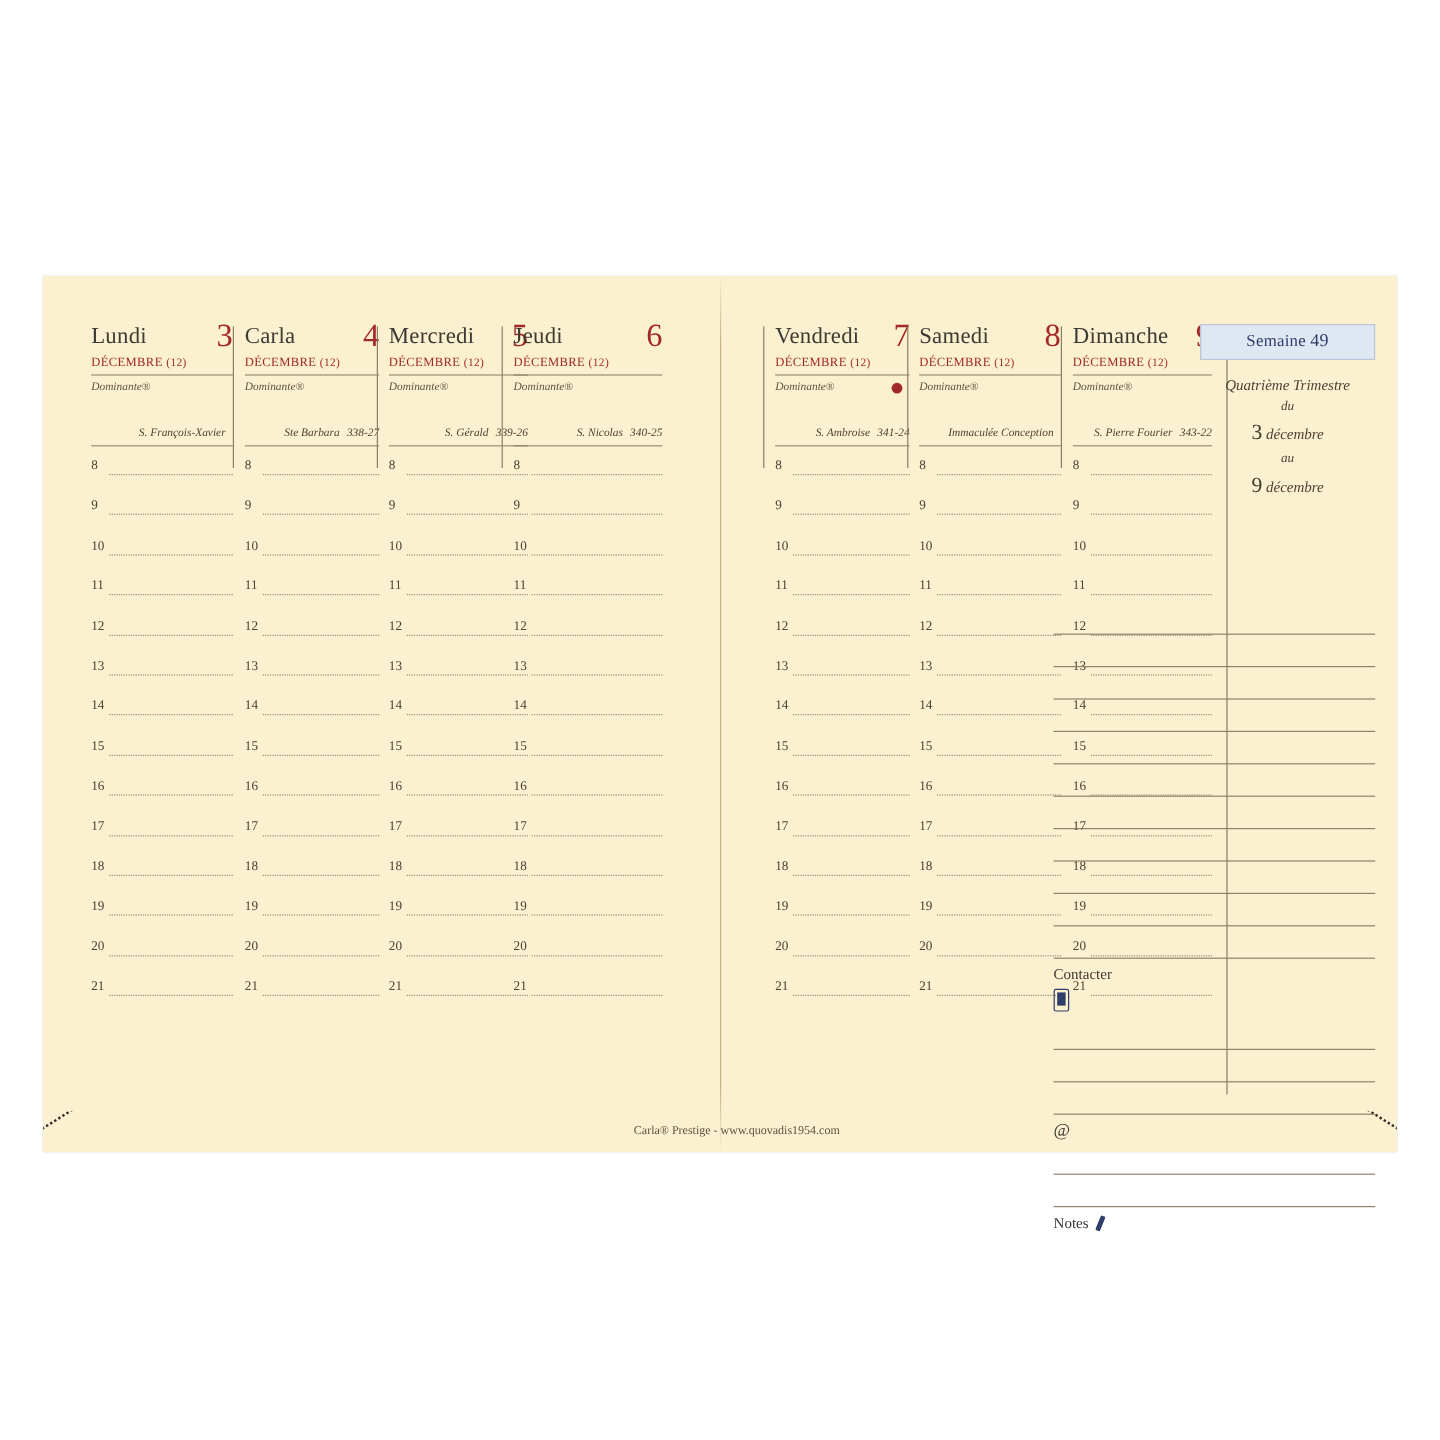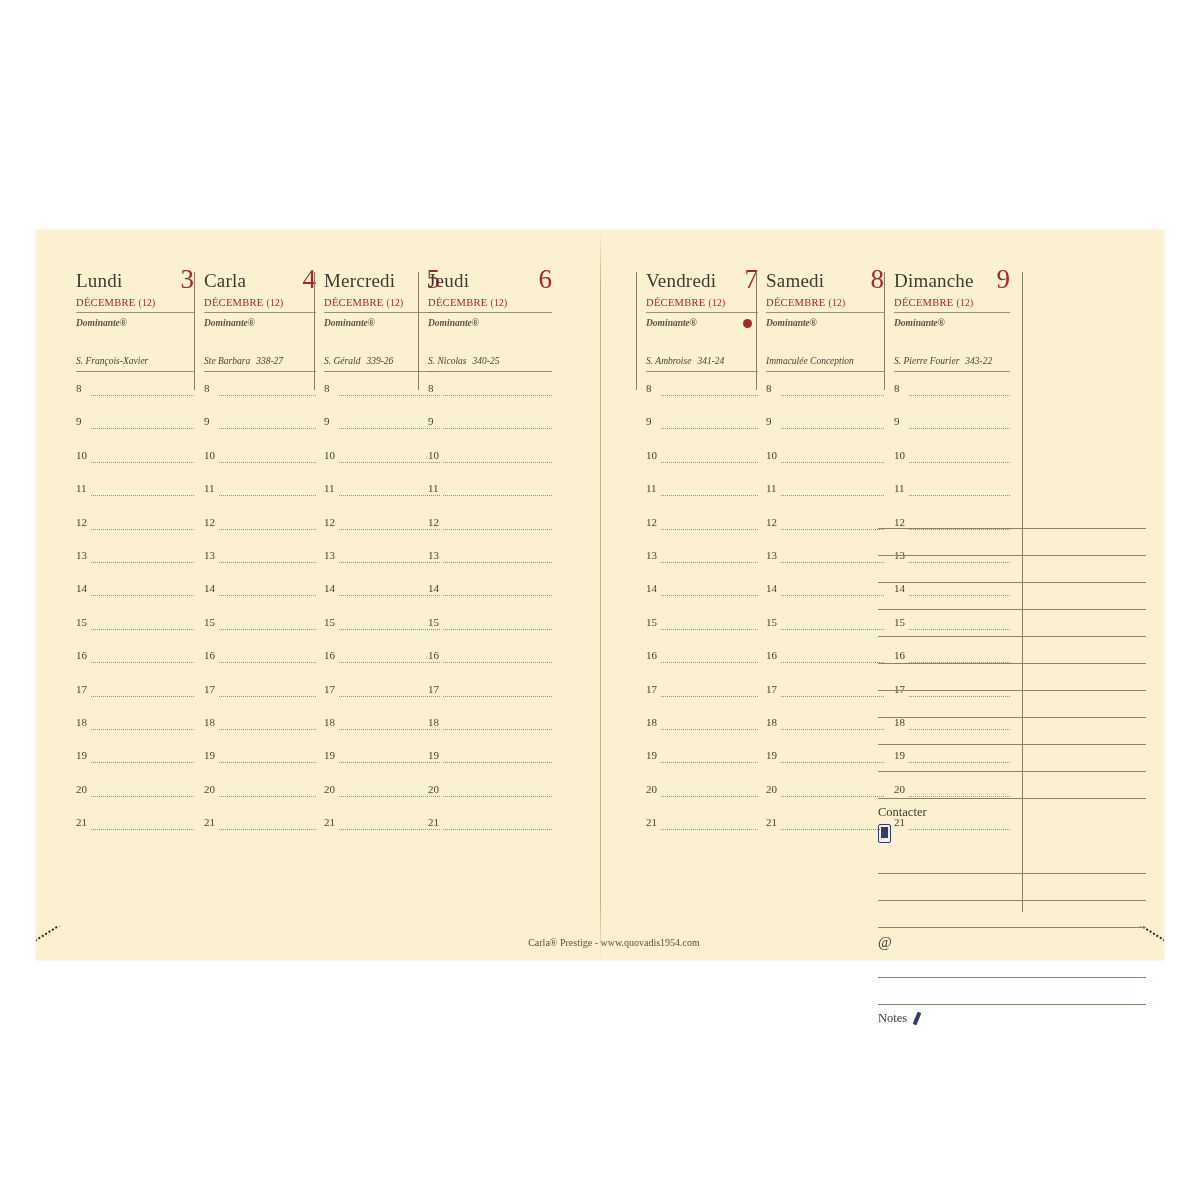--- a/index.html
+++ b/index.html
@@ -52,30 +52,30 @@
     position:absolute;right:0;top:-6px;
     font-size:27px;color:#a32a2a;font-family:"Liberation Serif", serif;
   }
   .dmonth{
     font-size:10.5px;color:#a32a2a;letter-spacing:.3px;margin-top:3px;
     text-transform:uppercase;
   }
   .dmonth .yr{font-size:9.5px;}
   .hr-thin{height:1px;background:#8a7f66;margin-top:4px;opacity:.85;}
   .dominante{
-    font-size:9.5px;font-style:italic;color:#5d5442;margin-top:5px;position:relative;font-weight:bold;
+    font-size:9.5px;font-style:italic;color:#5d5442;margin-top:5px;position:relative;
   }
   .moon{
     position:absolute;right:6px;top:1px;width:9px;height:9px;border-radius:50%;
     background:#a32a2a;
   }
   .saintrow{
     position:absolute;left:0;right:0;top:86px;
     font-size:9.5px;font-style:italic;color:#4b4334;
-    display:flex;justify-content:flex-start;gap:6px;white-space:nowrap;font-family:Liberation Serif, serif;
+    display:flex;justify-content:flex-end;gap:6px;white-space:nowrap;font-family:Liberation Serif, serif;
   }
   .saintrow .jd{color:#4b4334;}
   .hr-under-saint{
     position:absolute;left:0;right:0;top:101px;height:1px;background:#8a7f66;opacity:.85;
   }
 
   
   .hours{position:absolute;left:0;right:0;top:112px;}
   .hrow{
     position:relative;height:33.4px;
@@ -647,20 +647,35 @@
           </div>
           <div class="hrow ">
             <span class="hnum">21</span>
             <span class="dots"></span>
           </div>
         </div>
       </div>
       <div class="vline" style="left: 986px; top: 42px; height: 640px;"></div>
     </div>
 
+  <div class="weekbox">
+    <div class="semaine">
+      <span>Semaine</span>
+      <span class="num">49</span>
+    </div>
+    <div class="trim">
+      <div>Quatrième Trimestre</div>
+      <div class="small">du</div>
+      <div><span class="big">3</span>
+           <span>décembre</span></div>
+      <div class="small">au</div>
+      <div><span class="big">9</span>
+           <span>décembre</span></div>
+    </div>
+  </div>
 
   <div class="notescol">
     <div class="blankline"></div>
     <div class="blankline"></div>
     <div class="blankline"></div>
     <div class="blankline"></div>
     <div class="blankline"></div>
     <div class="blankline"></div>
     <div class="blankline"></div>
     <div class="blankline"></div>

